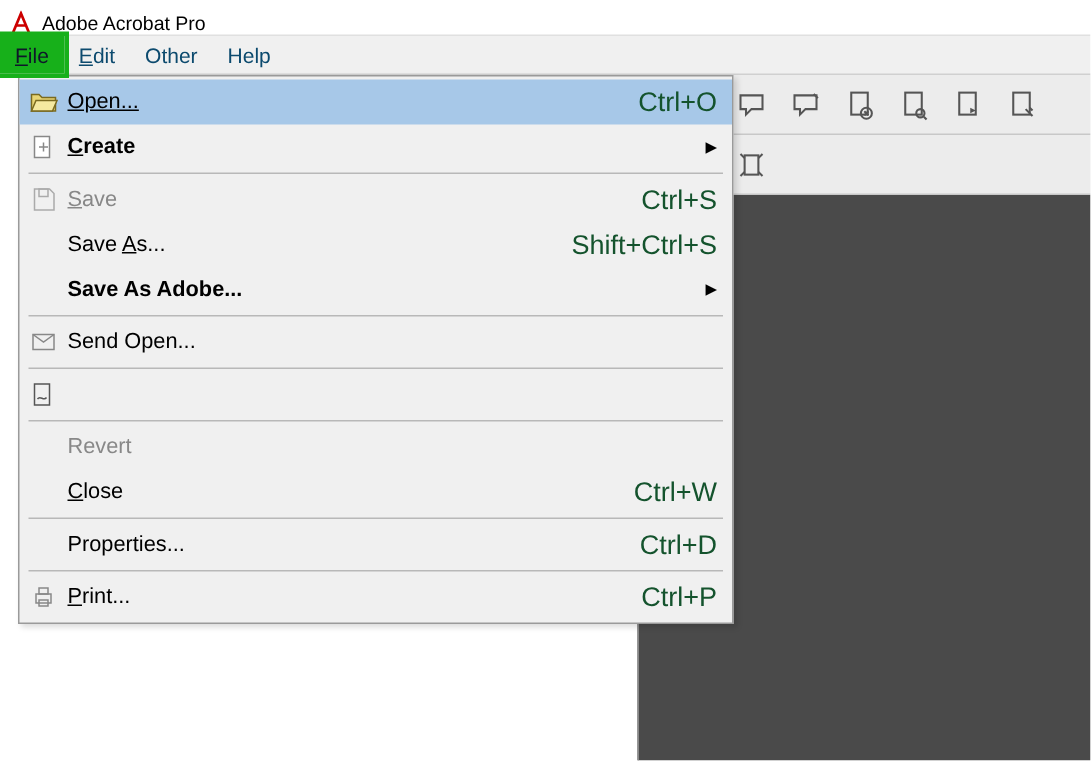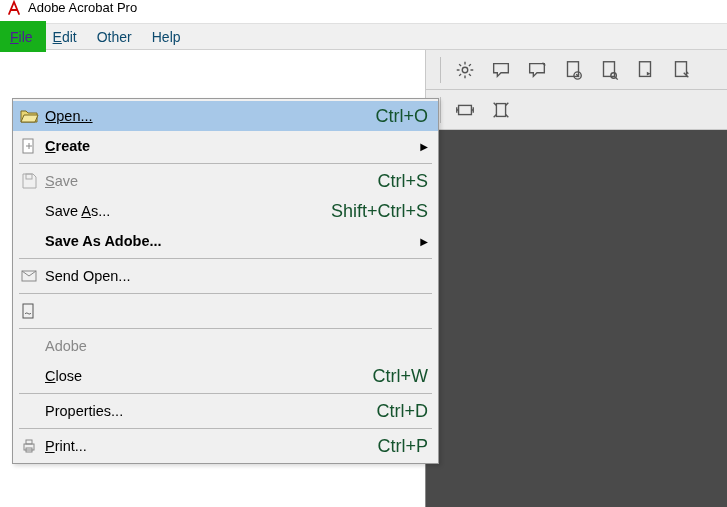--- a/index.html
+++ b/index.html
@@ -1,43 +1,42 @@
 <!DOCTYPE html>
 <html><head>
 <meta charset="utf-8">
 <style>
 * { margin: 0; padding: 0; box-sizing: border-box; font-family: "Segoe UI", Tahoma, sans-serif; }
 body { width: 727px; height: 507px; background: #fff; overflow: hidden; position: relative; }
 
-.titlebar { height: 24px; display: flex; align-items: flex-start; padding: 0 6px; background: #fff; border-bottom: 1px solid #e0e0e0; }
+.titlebar { height: 24px; display: flex; align-items: flex-end; padding: 0 6px; background: #fff; border-bottom: 1px solid #e0e0e0; }
 .titlebar .logo { width: 16px; height: 16px; margin-right: 6px; display: flex; align-items: center; justify-content: center; }
 .titlebar .title { font-size: 13px; color: #000; }
 
 .menubar { height: 26px; background: #f0f0f0; display: flex; align-items: stretch; border-bottom: 1px solid #d0d0d0; }
 .menubar .item { padding: 0 10px; display: flex; align-items: center; font-size: 14px; color: #0c4a6e; cursor: default; position: relative; }
-.menubar .item.active { background: #17b01a; color: #4c1d95; outline: 3px solid #17b01a; z-index: 20; justify-content: center; }
+.menubar .item.active { background: #17b01a; color: #0f172a; outline: 3px solid #17b01a; z-index: 20; justify-content: center; }
 .menubar .item .ul { text-decoration: underline; }
 .toolbar-row { height: 40px; background: #ececec; border-bottom: 1px solid #c8c8c8; display: flex; align-items: center; padding: 0 8px; }
 .toolbar-row .sep { width: 1px; height: 26px; background: #c0c0c0; margin: 0 6px; }
 .toolbar-row .btn { width: 30px; height: 30px; display: flex; align-items: center; justify-content: center; margin: 0 3px; fill: none; stroke: #555; stroke-width: 1.5; }
 .toolbar-row .btn svg { width: 22px; height: 22px; }
 
 .content-area { position: absolute; top: 130px; left: 425px; right: 0; bottom: 0; background: #4a4a4a; border-left: 1px solid #888; }
 .content-area-above { position: absolute; top: 50px; left: 425px; right: 0; height: 80px; background: #ececec; border-left: 1px solid #c8c8c8; }
 
 .dropdown {
   position: absolute;
   top: 50px; left: 12px;
-  width: 427px;
+  width: 477px;
   background: #f0f0f0;
   border: 1px solid #9a9a9a;
   box-shadow: 2px 2px 4px rgba(0,0,0,0.15);
   z-index: 10;
   padding: 2px 0;
-  margin-top: 48px;
 }
 .dropdown .row { display: flex; align-items: center; height: 30px; padding: 0 10px 0 6px; font-size: 14.5px; color: #000; }
 .dropdown .row.highlight { background: #a7c8e8; }
 .dropdown .row .icon { width: 20px; height: 20px; margin-right: 6px; display: flex; align-items: center; justify-content: center; flex-shrink: 0; }
 .dropdown .row .label { flex: 1; }
 .dropdown .row .label .ul { text-decoration: underline; }
 .dropdown .row.highlight .label { text-decoration: underline; }
 .dropdown .row .shortcut { color: #14532d; font-size: 18px; margin-left: 12px; }
 .dropdown .row .arrow { margin-left: 12px; font-size: 10px; color: #000; }
 .dropdown .row.disabled { color: #888; }
@@ -205,21 +204,21 @@
           <rect x="4" y="3" width="10" height="14" fill="none" stroke="#555"></rect>
           <path d="M6 13c2-3 4 2 6-1" stroke="#555" fill="none"></path>
         </svg>
     </span>
   </div>
 
   <hr>
 
   <div class="row disabled">
     <span class="icon"></span>
-    <span class="label">Adobe</span>
+    <span class="label">Revert</span>
   </div>
 
   <div class="row">
     <span class="icon"></span>
     <span class="label"><span class="ul">C</span>lose</span>
     <span class="shortcut">Ctrl+W</span>
   </div>
 
   <hr>
 

